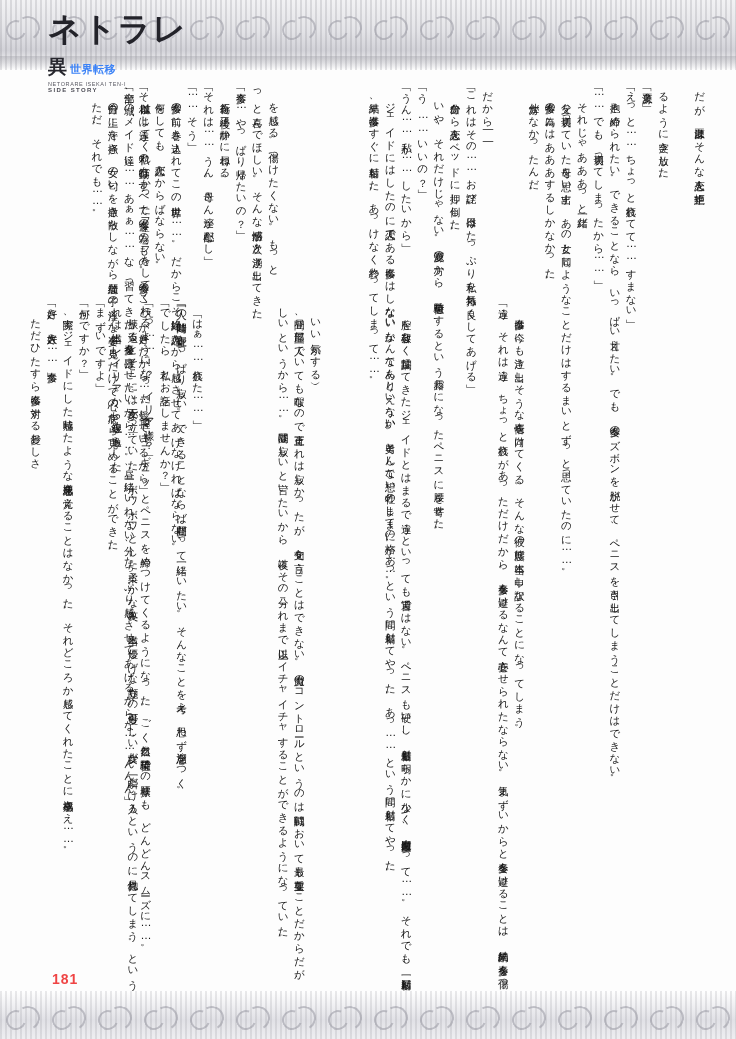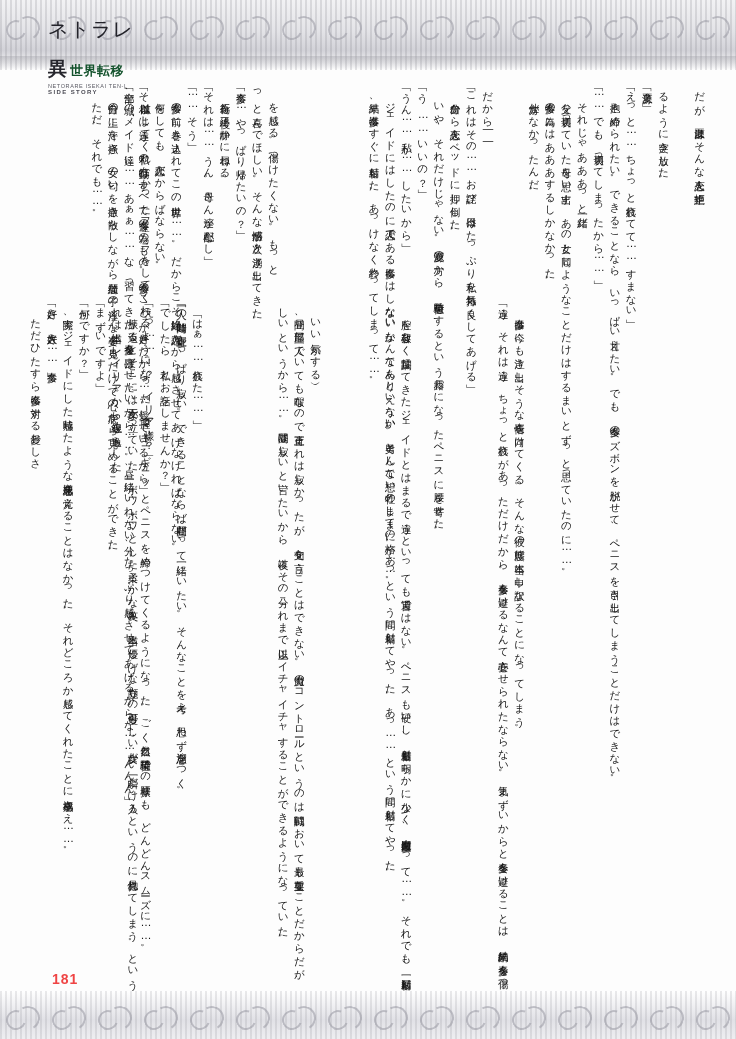--- a/index.html
+++ b/index.html
@@ -112,22 +112,22 @@
   
   .logo {
     position: absolute;
     left: 48px;
     top: 14px;
     width: 220px;
     height: 52px;
   }
   .logo-main {
     font-family: "DejaVu Sans", sans-serif;
-    font-weight: normal;
-    font-size: 20px;
+    font-weight: bold;
+    font-size: 33px;
     letter-spacing: 1px;
     color: #23232a;
     line-height: 30px;
     text-shadow: 1px 1px 0 #cfcfd6;
     white-space: nowrap;
   }
   .logo-sub-row {
     display: flex;
     align-items: baseline;
     gap: 3px;
@@ -135,23 +135,23 @@
   }
   .logo-kanji {
     font-family: "DejaVu Sans", sans-serif;
     font-weight: bold;
     font-size: 19px;
     color: #26262d;
   }
   .logo-sub {
     font-family: "DejaVu Sans", sans-serif;
     font-weight: bold;
-    font-size: 13px;
+    font-size: 11px;
     letter-spacing: 0.5px;
-    color: #14532d;
+    color: #3b82f6;
     margin-top: 20px;
   }
   .logo-roman {
     font-family: "Liberation Sans", sans-serif;
     font-size: 5.5px;
     letter-spacing: 0.6px;
     color: #5a5a63;
     margin-top: 1px;
   }
   .logo-roman2 {

